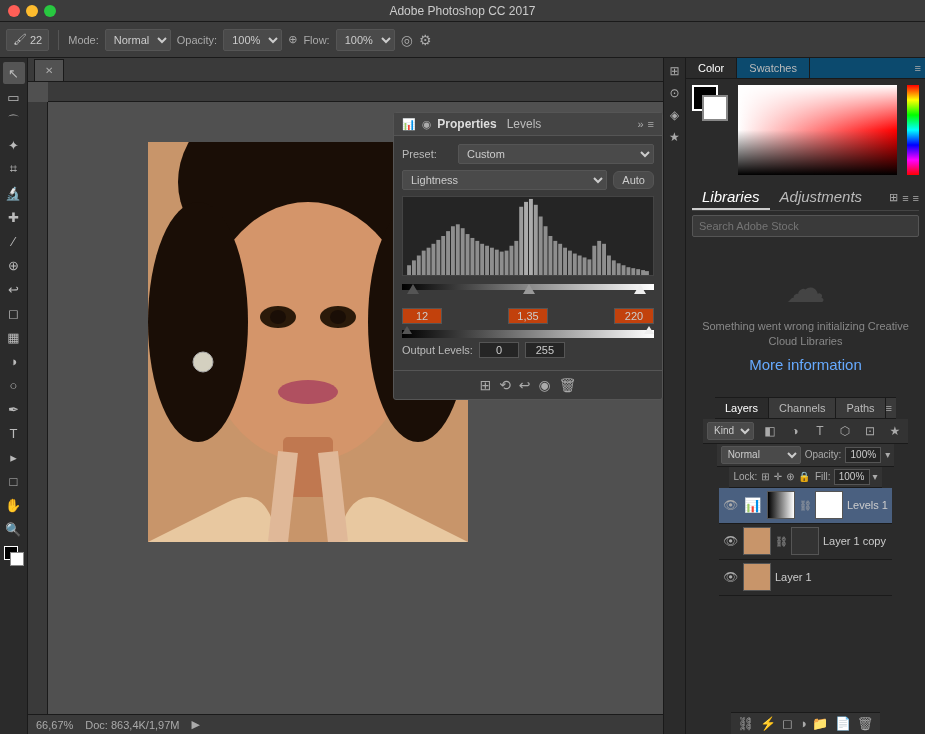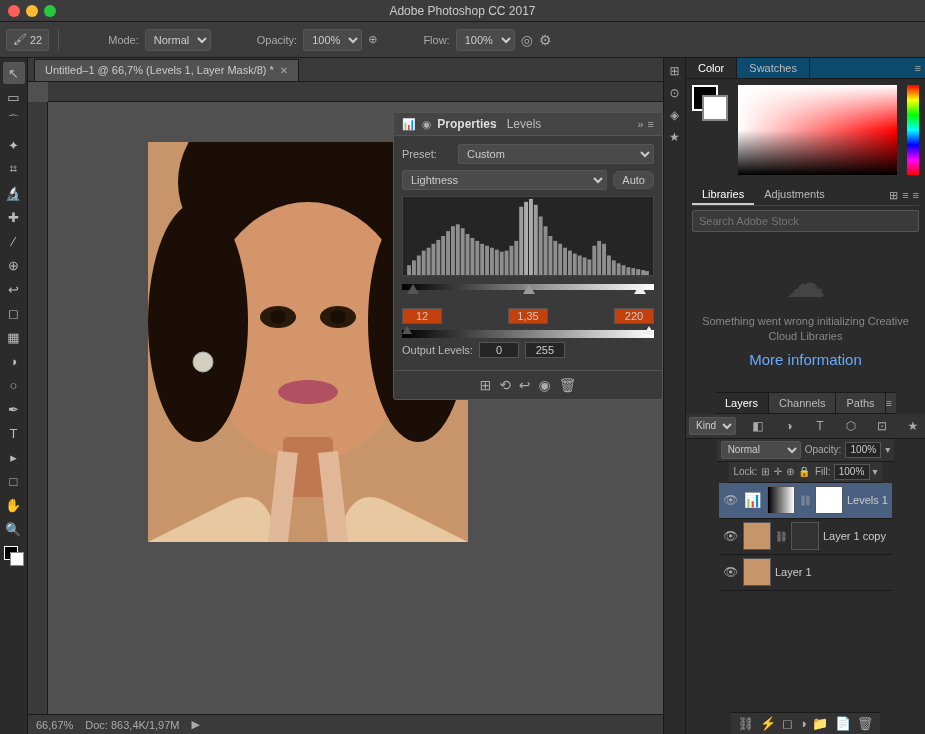--- a/index.html
+++ b/index.html
@@ -11,21 +11,21 @@
     #titlebar .traffic-lights { position: absolute; left: 8px; display: flex; gap: 6px; align-items: center; }
     .tl { width: 12px; height: 12px; border-radius: 50%; }
     .tl-red { background: #ff5f57; }
     .tl-yellow { background: #febc2e; }
     .tl-green { background: #28c840; }
 
     
     #toolbar { background: #3c3c3c; height: 36px; display: flex; align-items: center; padding: 0 6px; gap: 6px; border-bottom: 1px solid #1a1a1a; }
     .tool-btn { background: #4a4a4a; border: 1px solid #555; color: #ccc; padding: 2px 6px; font-size: 11px; cursor: pointer; border-radius: 2px; height: 22px; display: flex; align-items: center; gap: 3px; }
     .tool-select { background: #4a4a4a; border: 1px solid #555; color: #ccc; font-size: 11px; height: 22px; padding: 0 4px; border-radius: 2px; }
-    .toolbar-label { color: #aaa; font-size: 11px; margin-left: 40px; }
+    .toolbar-label { color: #aaa; font-size: 11px; }
     .toolbar-sep { width: 1px; height: 20px; background: #555; margin: 0 3px; }
 
     
     #main { display: flex; height: calc(734px - 22px - 36px); }
 
     
     #left-panel { width: 28px; background: #2b2b2b; border-right: 1px solid #1a1a1a; display: flex; flex-direction: column; align-items: center; padding-top: 4px; gap: 2px; overflow: hidden; }
     .tool-icon { width: 22px; height: 22px; display: flex; align-items: center; justify-content: center; color: #bbb; font-size: 13px; cursor: pointer; border-radius: 2px; }
     .tool-icon.active { background: #555; }
 
@@ -86,37 +86,37 @@
     .color-picker-area { display: flex; gap: 6px; }
     .color-fg-bg { position: relative; width: 36px; height: 36px; margin-right: 4px; }
     .color-fg { width: 26px; height: 26px; background: #000; border: 2px solid #fff; position: absolute; top: 0; left: 0; }
     .color-bg { width: 26px; height: 26px; background: #fff; border: 2px solid #888; position: absolute; bottom: 0; right: 0; }
     .color-spectrum { flex: 1; height: 90px; background: linear-gradient(to bottom, #fff 0%, transparent 50%, #000 100%), linear-gradient(to right, #fff 0%, #f00 100%); position: relative; cursor: crosshair; }
     .color-hue-bar { width: 12px; height: 90px; background: linear-gradient(to bottom, #f00, #ff0, #0f0, #0ff, #00f, #f0f, #f00); margin-left: 4px; }
 
     
     .libraries-section { padding: 4px 6px; flex: 0 0 auto; }
     .libraries-tabs { display: flex; border-bottom: 1px solid #444; margin-bottom: 4px; }
-    .lib-tab { padding: 3px 10px; font-size: 11px; color: #bbb; cursor: pointer; }
+    .lib-tab { padding: 3px 10px; font-size: 15px; color: #bbb; cursor: pointer; font-style: italic; }
     .lib-tab.active { color: #fff; border-bottom: 2px solid #ccc; }
     .lib-tab-icons { margin-left: auto; display: flex; gap: 4px; color: #aaa; align-items: center; }
     .search-bar { background: #3a3a3a; border: 1px solid #555; color: #ccc; width: 100%; height: 22px; padding: 0 6px; font-size: 11px; border-radius: 2px; margin-bottom: 8px; }
     .libraries-content { display: flex; flex-direction: column; align-items: center; justify-content: center; padding: 20px 0; color: #666; text-align: center; }
     .libraries-icon { font-size: 40px; color: #444; margin-bottom: 8px; }
     .libraries-text { font-size: 11px; color: #888; margin-bottom: 6px; line-height: 1.4; }
     .more-info-link { color: #6af; font-size: 15px; cursor: pointer; text-align: center; }
 
     
     .layers-section { flex: 1; display: flex; flex-direction: column; overflow: hidden; align-items: center; }
     .layers-panel-tabs { display: flex; background: #3a3a3a; border-top: 1px solid #1a1a1a; border-bottom: 1px solid #1a1a1a; }
     .layers-tab { padding: 4px 10px; font-size: 11px; color: #bbb; cursor: pointer; border-right: 1px solid #1a1a1a; }
     .layers-tab.active { background: #2b2b2b; color: #fff; }
     .layers-tab-icons { margin-left: auto; display: flex; align-items: center; padding-right: 4px; color: #aaa; }
 
-    .layers-toolbar { display: flex; align-items: center; padding: 3px 4px; gap: 13px; border-bottom: 1px solid #1a1a1a; background: #333; }
+    .layers-toolbar { display: flex; align-items: center; padding: 3px 4px; gap: 7px; border-bottom: 1px solid #1a1a1a; background: #333; }
     .layers-select { background: #4a4a4a; border: 1px solid #555; color: #ccc; font-size: 10px; height: 18px; padding: 0 2px; border-radius: 2px; }
     .layers-icon-btn { color: #aaa; font-size: 12px; cursor: pointer; width: 18px; height: 18px; display: flex; align-items: center; justify-content: center; }
 
     .layers-options { display: flex; align-items: center; padding: 2px 4px; gap: 4px; border-bottom: 1px solid #1a1a1a; background: #333; font-size: 10px; }
     .layers-options .opt-label { color: #aaa; }
     .layers-options input[type=text] { background: #252525; border: 1px solid #555; color: #ccc; width: 36px; height: 16px; font-size: 10px; text-align: center; }
     .fill-section { margin-left: auto; display: flex; align-items: center; gap: 3px; }
 
     
     .layers-list { flex: 1; overflow-y: auto; background: #2b2b2b; }
@@ -196,21 +196,20 @@
     <div class="tool-icon">🔍</div>
     <div style="width:20px;height:20px;position:relative;margin-top:4px;">
       <div style="width:14px;height:14px;background:#000;border:1px solid #fff;position:absolute;top:0;left:0;"></div>
       <div style="width:14px;height:14px;background:#fff;border:1px solid #888;position:absolute;bottom:0;right:0;"></div>
     </div>
   </div>
 
   <div id="canvas-area">
     <div id="tab-bar">
       <div class="tab">
-        <span>Untitled–1 @ 66,7% (Levels 1, Layer Mask/8) *</span>
         <span class="close-x">✕</span>
       </div>
     </div>
     <div id="canvas-content">
       <div class="ruler-h"></div>
       <div class="ruler-v"></div>
 
       <div id="canvas-img-area">
         <svg width="320" height="400" viewBox="0 0 320 400" xmlns="http://www.w3.org/2000/svg">
 

